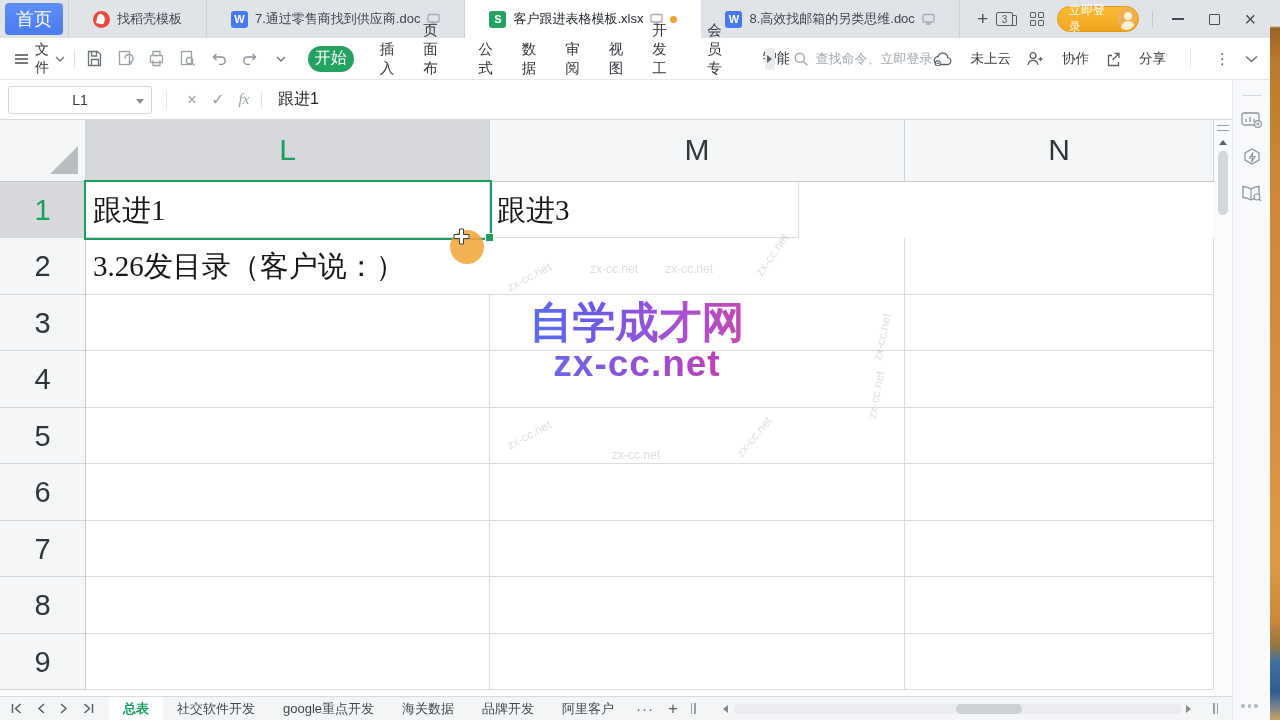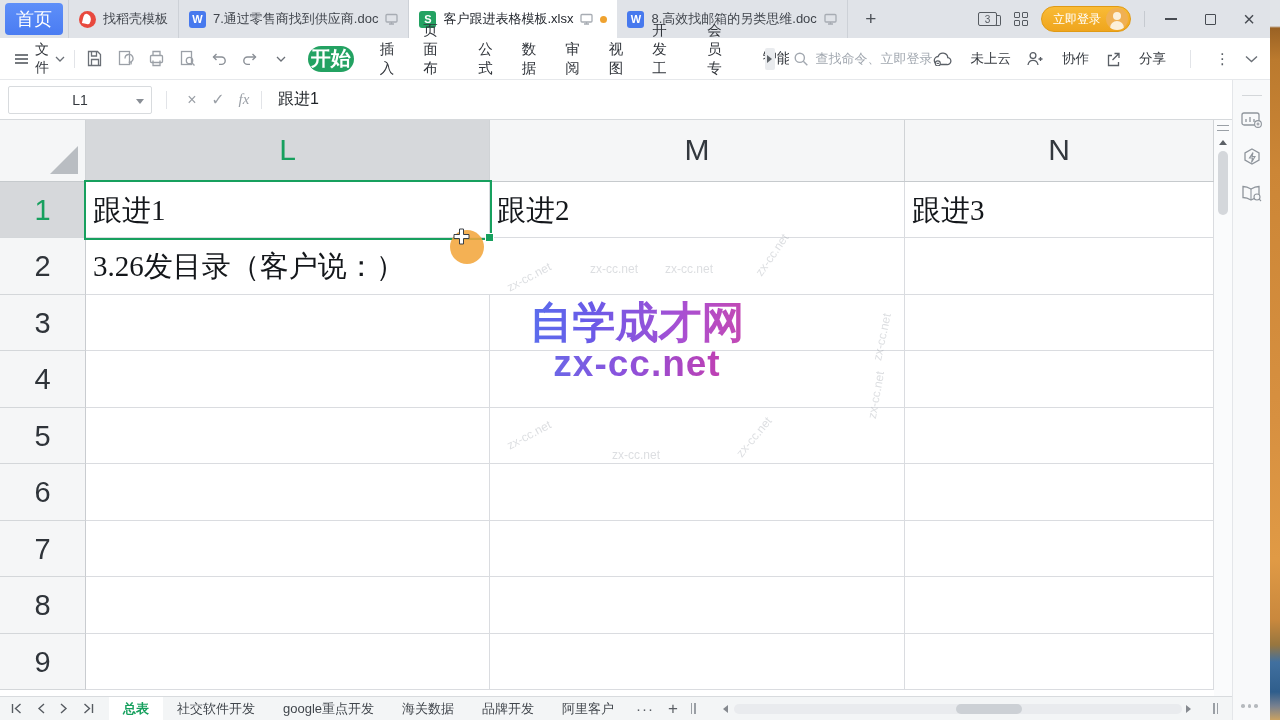--- a/index.html
+++ b/index.html
@@ -7,21 +7,21 @@
     font-family:"Liberation Sans","DejaVu Sans",sans-serif; }
   #app { position:relative; width:1280px; height:720px; background:#fff; overflow:hidden; }
   svg { display:block; }
 
   
   .tabbar { position:absolute; left:0; top:0; width:1270px; height:38px; background:#e0e3e8;
     display:flex; align-items:center; }
   .home-tab { margin-left:5px; width:58px; height:32px; border-radius:4px;
     background:linear-gradient(180deg,#5e8ff9,#4a7cf2); color:#fff; font-size:18px;
     display:flex; align-items:center; justify-content:center; flex:0 0 auto; }
-  .doctab { height:38px; display:flex; align-items:center; padding:0 10px; gap:7px;
+  .doctab { height:38px; display:flex; align-items:center; padding:0 24px; gap:7px;
     border-right:1px solid #cdd1d7; color:#40454c; font-size:13px; flex:0 0 auto; }
   .doctab.first { border-left:1px solid #cdd1d7; margin-left:5px; }
   .doctab.active { background:#fff; border-right:none; color:#23272e; }
   .doctab .lbl { white-space:nowrap; }
   .docer-ic { width:17px; height:17px; border-radius:50%; background:#e8493e; position:relative; flex:0 0 auto;}
   .docer-ic::after { content:""; position:absolute; left:4px; top:3.5px; width:8px; height:10px;
     background:#fff; border-radius:60% 100% 60% 0 / 60% 100% 60% 0; transform:rotate(14deg); }
   .appletter { width:17px; height:17px; border-radius:3px; color:#fff; font-size:11px; font-weight:bold;
     display:flex; align-items:center; justify-content:center; flex:0 0 auto; }
   .writer-ic { background:#4779ee; }
@@ -51,21 +51,21 @@
   .close-glyph { font-size:20px; line-height:20px; }
 
   
   .ribbon { position:absolute; left:0; top:38px; width:1270px; height:42px; background:#fff;
     border-bottom:1px solid #e6e8eb; display:flex; align-items:center;justify-content:space-between; }
   .file-group { display:flex; align-items:center; gap:6px; margin-left:14px; color:#31353b; font-size:14px;}
   .v-div { width:1px; height:18px; background:#e2e4e8; margin:0 9px; }
   .qicons { display:flex; align-items:center; gap:9px; }
   .qicon { width:22px; height:22px; display:flex; align-items:center; justify-content:center; }
   .start-pill { margin-left:16px; width:46px; height:26px; border-radius:14px; background:#23a262;
-    color:#fff; font-size:20px; display:flex; align-items:center; justify-content:center; flex:0 0 auto;font-weight:bold;}
+    color:#fff; font-size:16px; display:flex; align-items:center; justify-content:center; flex:0 0 auto;}
   .rb-menu { display:flex; align-items:center; gap:29px; margin-left:26px; font-size:14.5px; color:#31353b; }
   .menu-clip { width:60px; overflow:hidden; white-space:nowrap; }
   .expander { width:14px; height:22px; background:#e9ebee; border-radius:2px; margin-left:-24px;
     display:flex; align-items:center; justify-content:center; }
   .expander i { width:0; height:0; border-top:4px solid transparent; border-bottom:4px solid transparent;
     border-left:5px solid #5f6469; }
   .rb-search { display:flex; align-items:center; gap:7px; margin-left:18px; color:#a2a8b0; font-size:13px;
     white-space:nowrap; }
   .rb-right { margin-left:auto; display:flex; align-items:center; gap:15px; padding-right:12px;
     font-size:13.5px; color:#383c42; white-space:nowrap; }
@@ -381,21 +381,20 @@
       </div>
       <div class="ch chL cselected">L</div>
       <div class="ch chM">M</div>
       <div class="ch chN">N</div>
     </div>
 
     <div class="rows">
       <div class="row">
         <div class="rh rselected">1</div>
         <div class="cell cL">跟进1</div>
-        <div class="cell cM">跟进2</div>
         <div class="cell cN">跟进3</div>
       </div>
       <div class="row">
         <div class="rh">2</div>
         <div class="cell cL no-r">3.26发目录（客户说：）</div>
         <div class="cell cM"></div>
         <div class="cell cN"></div>
       </div>
       <div class="row">
         <div class="rh">3</div>

